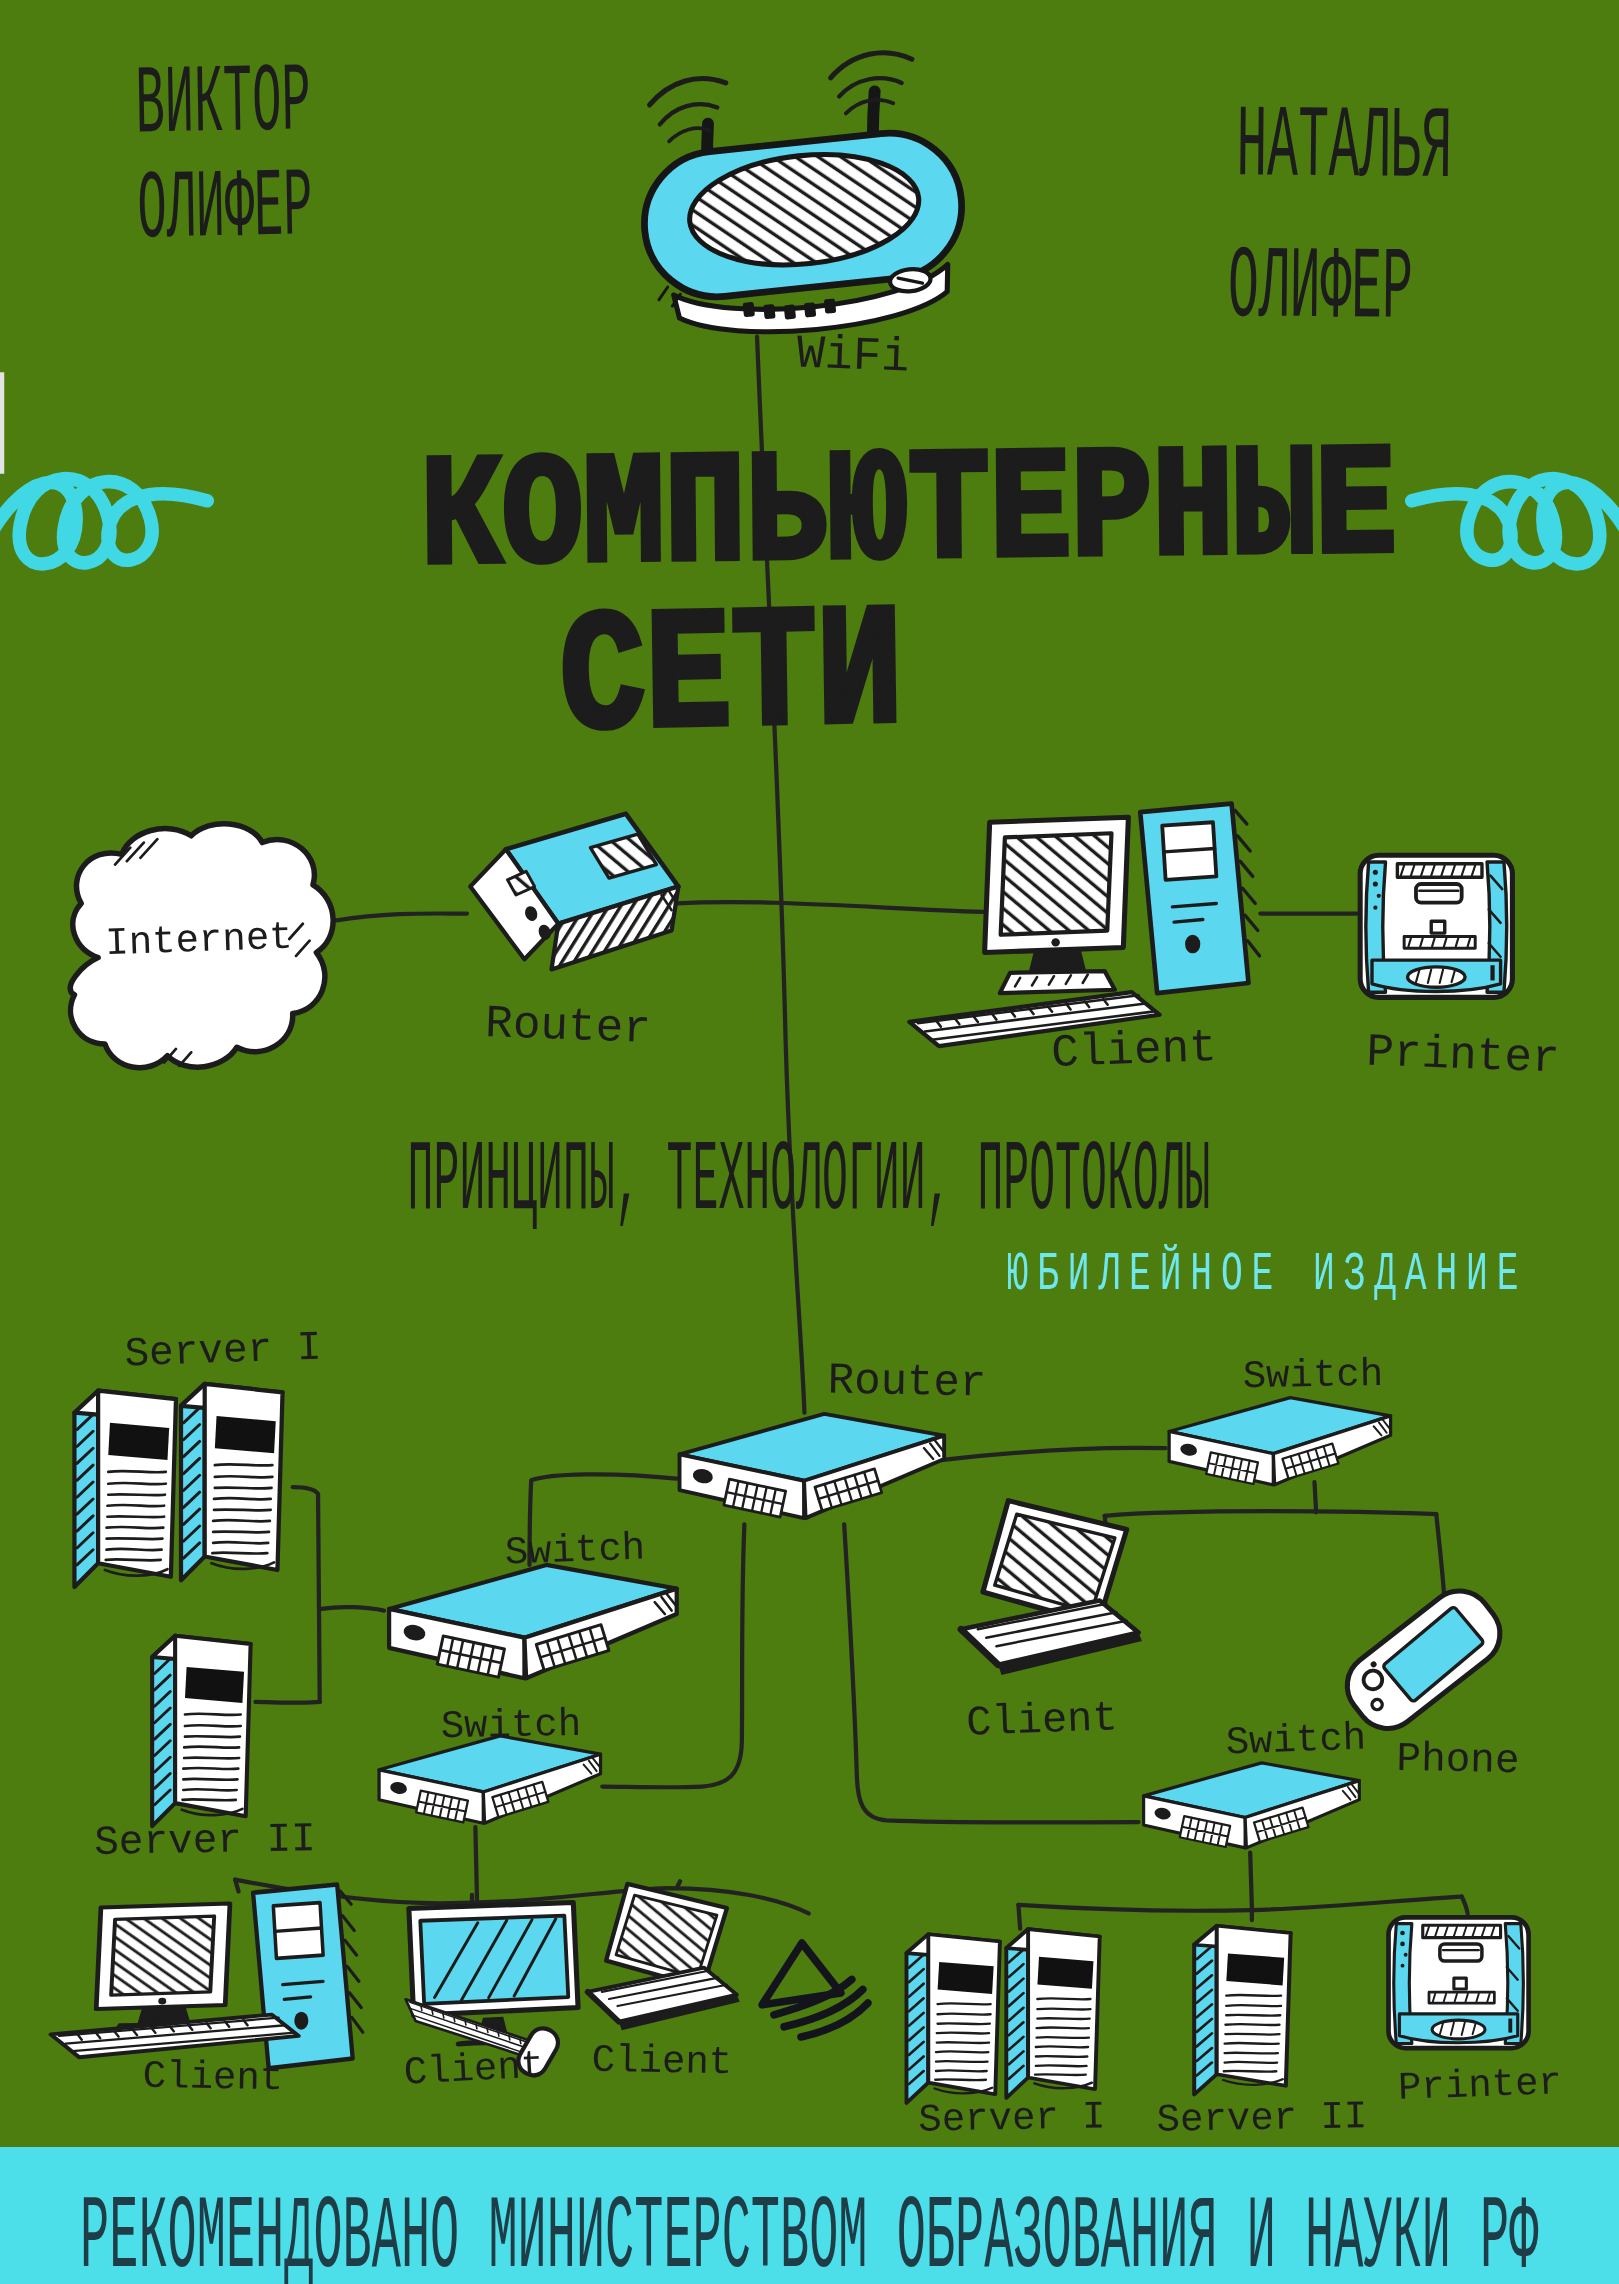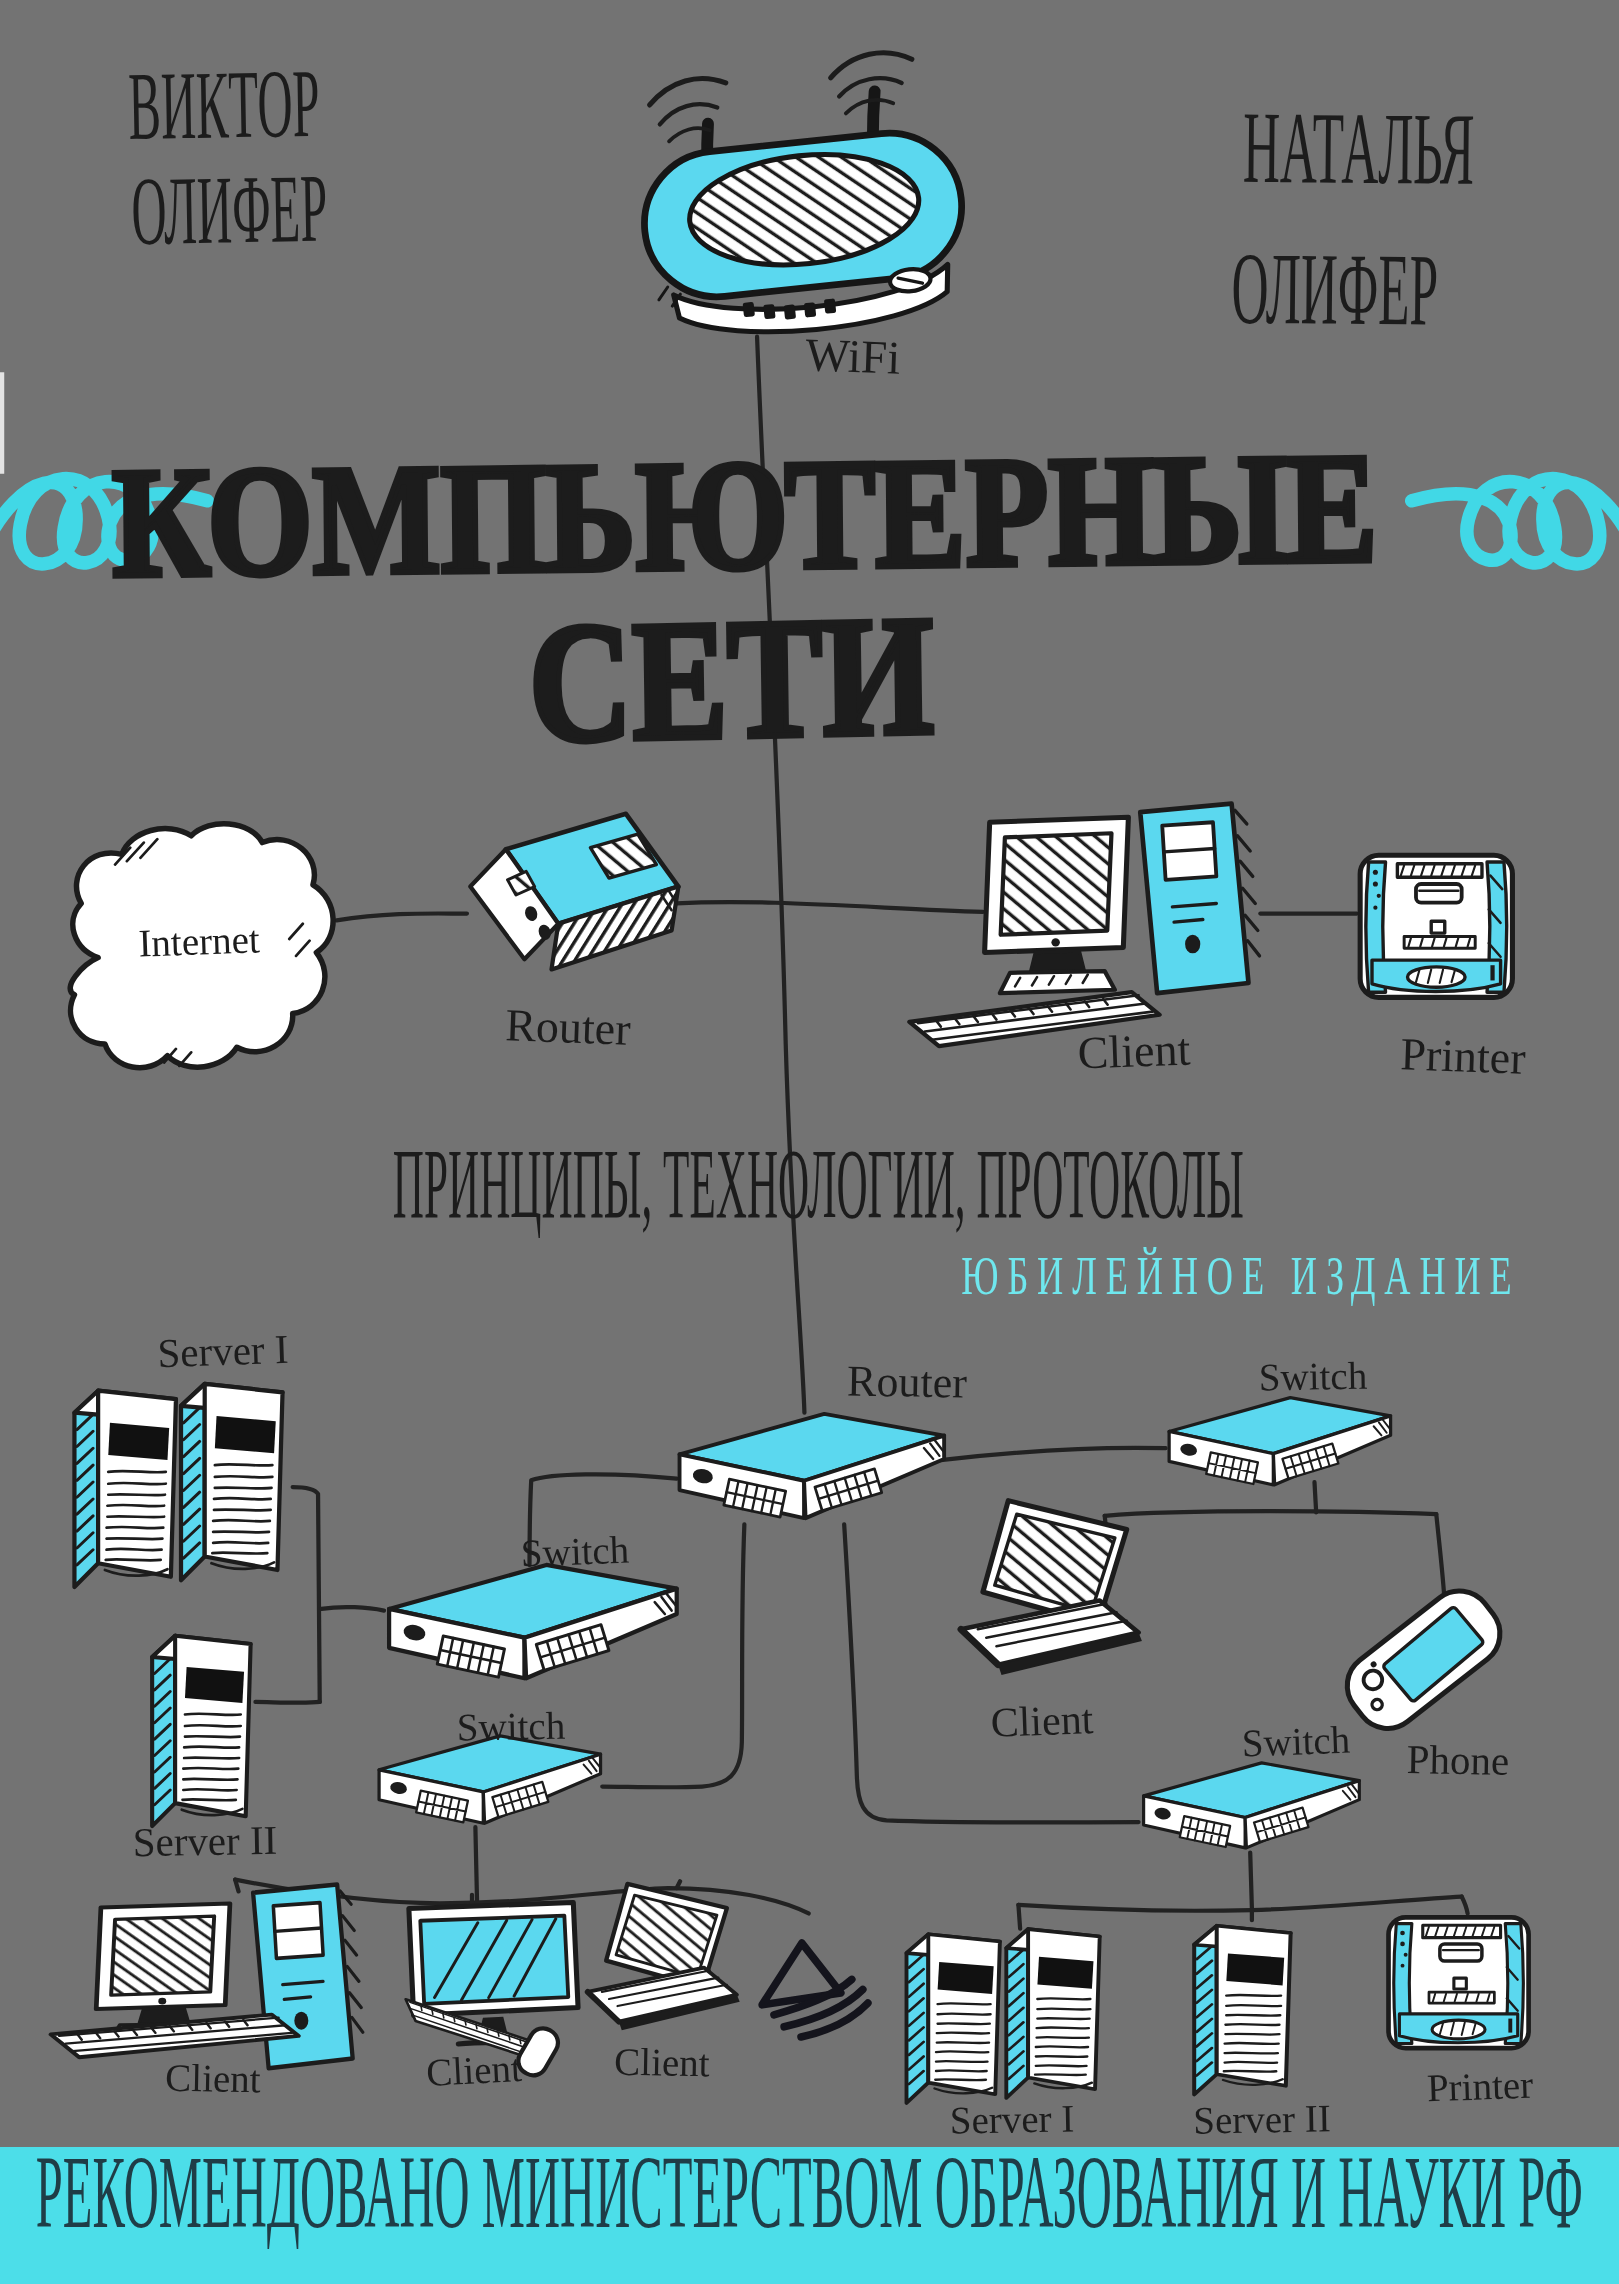--- a/index.html
+++ b/index.html
@@ -4,22 +4,22 @@
 <style>
   :root{
     --cyan:#5bd8ef;
     --band:#4cdee9;
     --doodle:#41d8e6;
     --edition:#6fe7ee;
     --ink:#1c1c1c;
   }
   html,body{margin:0;padding:0;background:#888;}
   #cover{
-    position:relative;width:1619px;height:2284px;background:#737373;
-    overflow:hidden;font-family:Liberation Serif, serif;color:var(--ink);
+    position:relative;width:1619px;height:2284px;background:#4d7c0f;
+    overflow:hidden;font-family:Liberation Mono, monospace;color:var(--ink);
   }
   svg *{stroke-linecap:round;stroke-linejoin:round;}
   .cy{fill:var(--cyan);}
   #art{position:absolute;left:0;top:0;}
   .txt{position:absolute;color:var(--ink);}
   .stretch{display:inline-block;white-space:nowrap;}
   
   .author{width:355px;text-align:center;text-transform:uppercase;font-weight:400;}
   .author .ln1,.author .ln2{display:block;}
   #author-left{left:47px;top:52px;font-size:90px;line-height:105px;transform:rotate(-1deg);}
@@ -34,21 +34,21 @@
   #title2 .stretch{transform:scale(0.86,1.03) rotate(-1deg);}
   
   #subtitle{left:0;width:1619px;top:1135px;text-align:center;font-size:83px;
             text-transform:uppercase;font-weight:400;}
   #subtitle .stretch{transform:scale(0.52,1.2);}
   #edition{left:0;width:1619px;top:1247px;text-align:right;font-size:49px;color:var(--edition);
            text-transform:uppercase;font-weight:400;letter-spacing:12px;}
   #edition .stretch{transform:scale(0.74,1.1);}
   
   #banner{position:absolute;left:0;top:2147px;width:1619px;height:137px;background:var(--band);
-          display:flex;align-items:flex-start;justify-content:center;}
+          display:flex;align-items:flex-end;justify-content:center;}
   #banner .stretch{font-size:81px;color:#1f3d47;text-transform:uppercase;font-weight:400;
           transform:scale(0.60,1.28);}
   
   .lbl{position:absolute;transform:translate(-50%,-50%) rotate(var(--r,0deg));
        white-space:nowrap;font-weight:400;}
 </style>
 </head>
 <body>
 
 <div id="cover">

